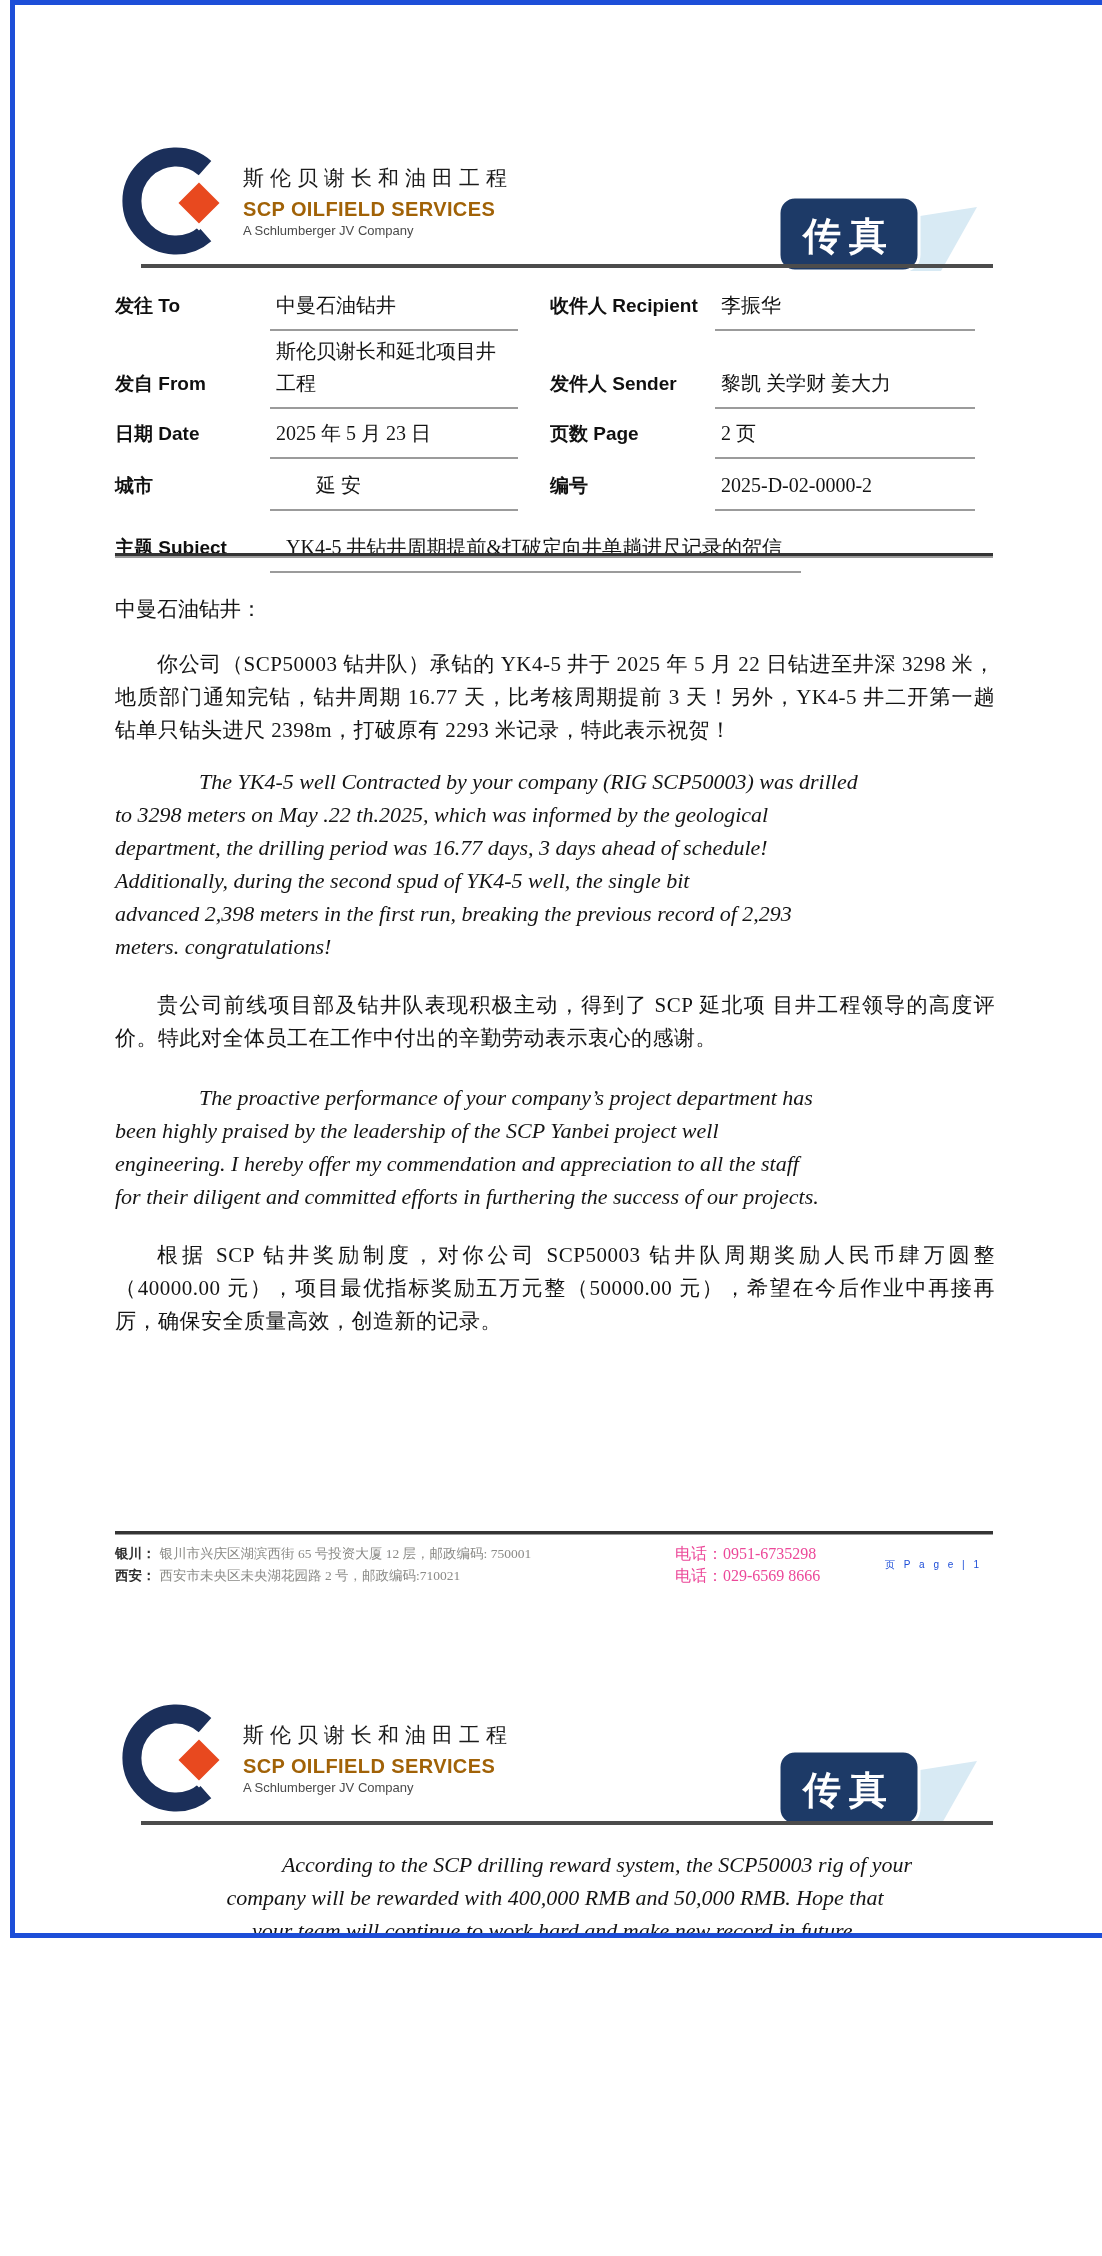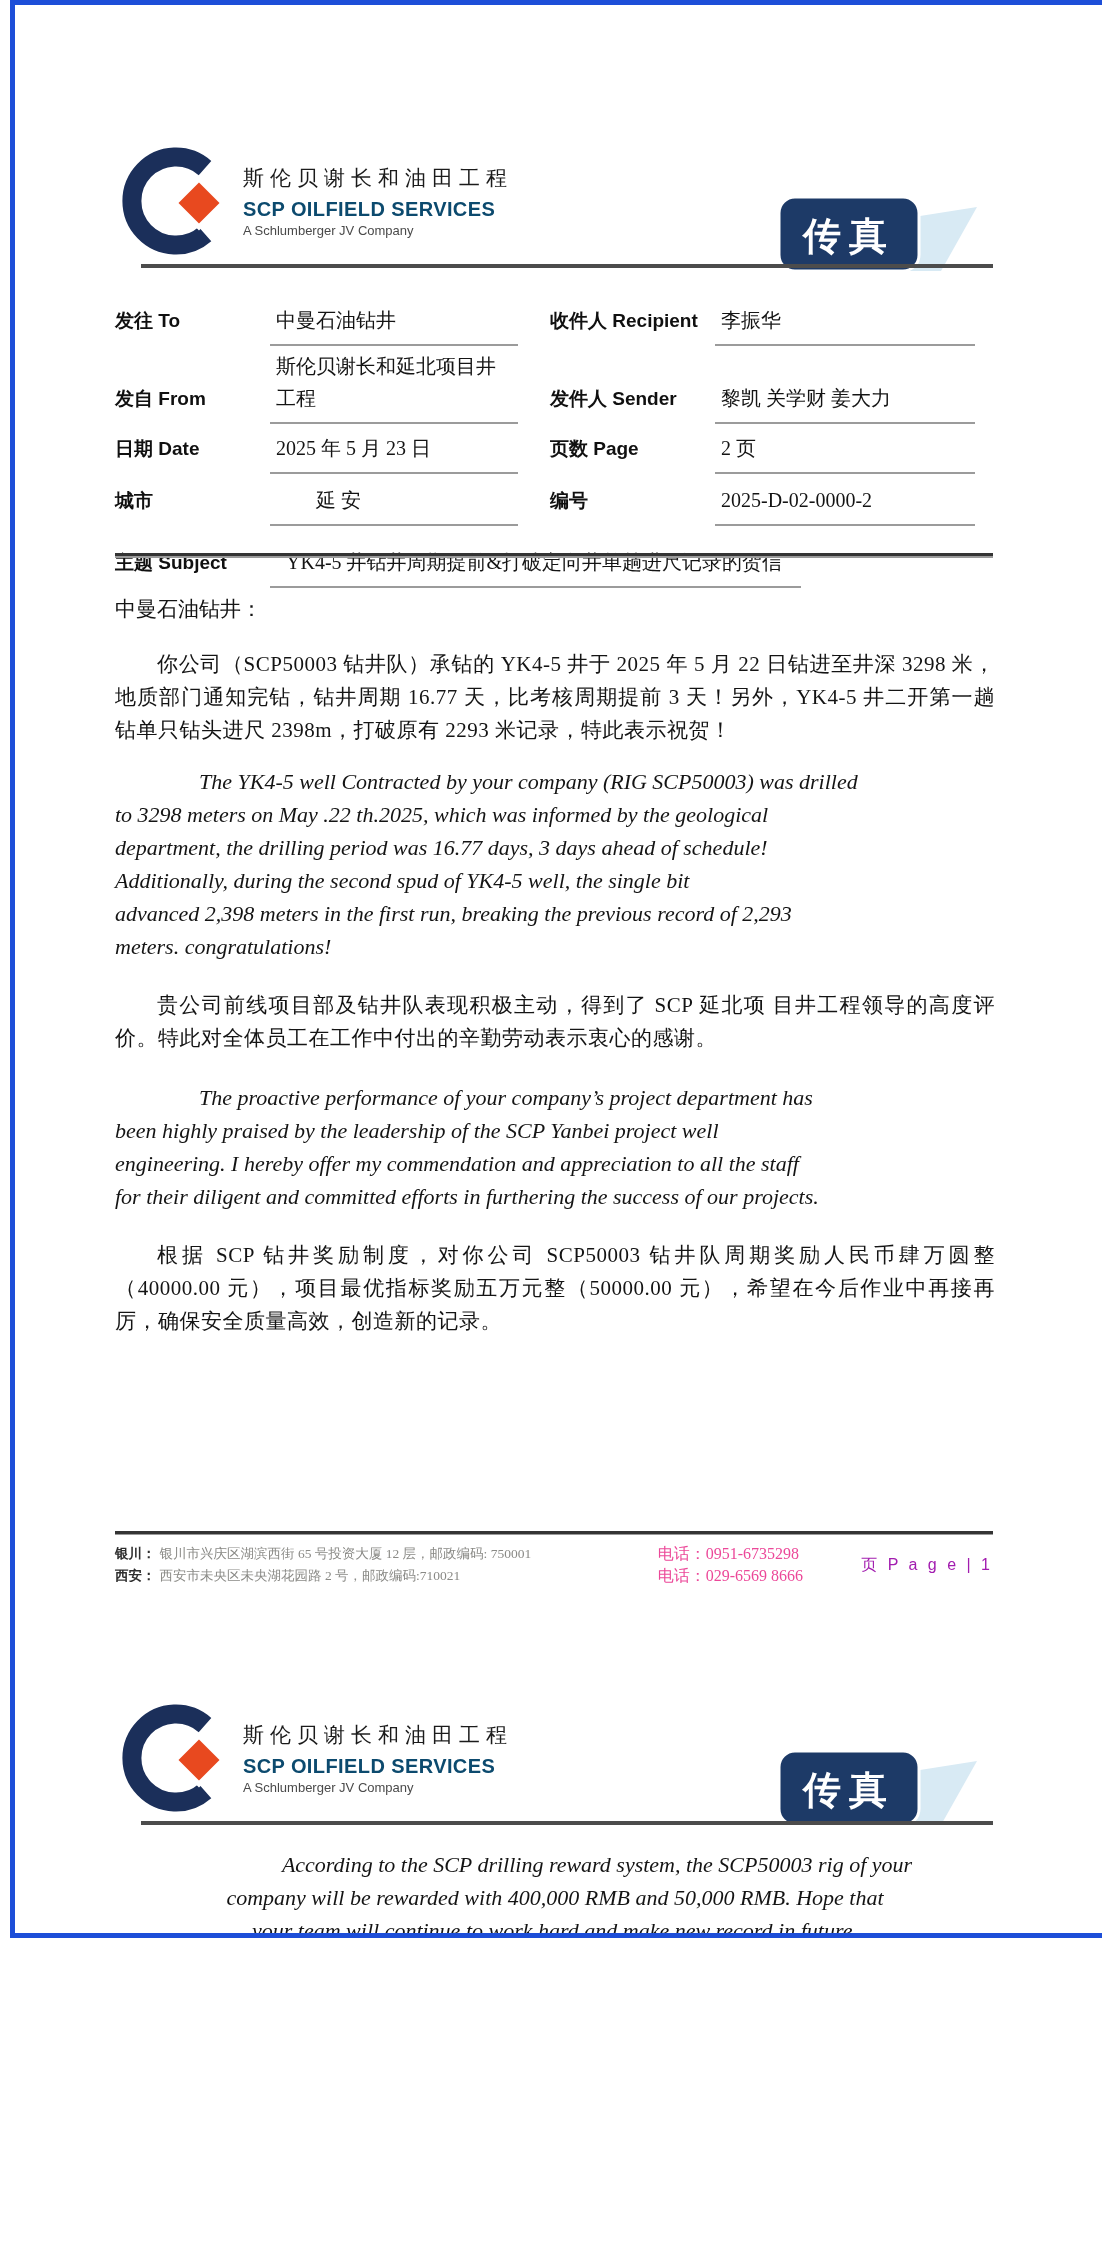--- a/index.html
+++ b/index.html
@@ -8,21 +8,21 @@
     border:5px solid #1d4ed8; background:#ffffff; overflow:hidden;
     font-family:"Liberation Serif","DejaVu Serif",serif; color:#141414;margin-left:10px;
   }
   .abs{position:absolute;}
 
   
   .logo-block{display:flex; align-items:center; gap:16px;}
   .logo-text{display:flex; flex-direction:column; justify-content:center;}
   .logo-cn{font-size:21px; letter-spacing:6px; color:#1b1b1b; margin-bottom:6px;}
   .logo-en{font-family:"Liberation Sans","DejaVu Sans",sans-serif; font-weight:bold;
-           font-size:20px; color:#0c4a6e; letter-spacing:.4px;}
+           font-size:20px; color:#a16207; letter-spacing:.4px;}
   .logo-sub{font-family:"Liberation Sans","DejaVu Sans",sans-serif; font-size:13px; color:#4a4a4a; margin-top:2px;}
 
   
   .rule{height:4px; background:#4c4c4c;}
   .divider{height:5px; background:linear-gradient(#343434 65%, #9a9a9a 0);}
 
   
   .badge-text{font-family:"Liberation Serif","DejaVu Serif",serif; font-weight:bold;}
 
   
@@ -48,22 +48,22 @@
            font-size:22px; line-height:33px; white-space:pre-line; text-indent:84px;}
   .mt1{margin-top:22px;} .mt2{margin-top:18px;} .mt3{margin-top:26px;}
 
   
   .footer-rule{height:4px; background:linear-gradient(#343434 70%, #9a9a9a 0); margin-bottom:8px;}
   .footer-body{display:flex; align-items:center;}
   .addr-col{width:560px; font-size:13.5px; line-height:22px;}
   .addr-label{font-weight:bold; color:#2e2e2e; margin-right:4px;}
   .addr-text{color:#8a8a86;text-align:center;}
   .phone-col{width:210px; font-size:16px; line-height:22px; color:#ec4899;}
-  .pagenum{font-family:"Liberation Sans","DejaVu Sans",sans-serif; font-size:16px;
-           color:#a21caf; letter-spacing:3px; white-space:nowrap;}
+  .pagenum{font-family:"Liberation Sans","DejaVu Sans",sans-serif; font-size:10px;
+           color:#1d4ed8; letter-spacing:3px; white-space:nowrap;}
 
   
   .closing{font-family:"Liberation Serif","DejaVu Serif",serif; font-style:italic; font-size:22px;}
   .signblock{width:460px;}
   .sign-cn{font-size:21px; font-weight:bold; line-height:34px;}
   .sign-en{font-family:"Liberation Serif","DejaVu Serif",serif; font-style:italic; font-size:22px; line-height:34px;}
   .sign-date{font-family:"Liberation Serif","DejaVu Serif",serif; font-style:italic; font-size:22px;
              line-height:34px; text-align:right; padding-right:6px;}
   .sign-date sup{font-size:60%; vertical-align:super;}
 
@@ -92,21 +92,21 @@
   <div class="abs" style="top:186px;left:760px;">
     <svg width="210" height="86" viewBox="0 0 210 86">
       <polygon points="126,28 202,16 166,80 92,80" fill="#d8eaf4"></polygon>
       <rect x="4" y="6" width="140" height="74" rx="16" fill="#1d3a67" stroke="#ffffff" stroke-width="3"></rect>
       <text class="badge-text" x="74" y="58" text-anchor="middle" font-size="38" letter-spacing="8" fill="#ffffff">传真</text>
     </svg>
   </div>
 
   <div class="abs rule" style="top:259px;left:126px;width:852px;"></div>
 
-  <div class="abs fax-table" style="top:291px;left:100px;width:860px;">
+  <div class="abs fax-table" style="top:276px;left:100px;width:860px;">
     <div class="fl">发往 To</div>
     <div class="fv gapcol">中曼石油钻井</div>
     <div class="fl">收件人 Recipient</div>
     <div class="fv">李振华</div>
 
     <div class="fl">发自 From</div>
     <div class="fv gapcol wrap">斯伦贝谢长和延北项目井工程</div>
     <div class="fl">发件人 Sender</div>
     <div class="fv">黎凯 关学财 姜大力</div>
 

